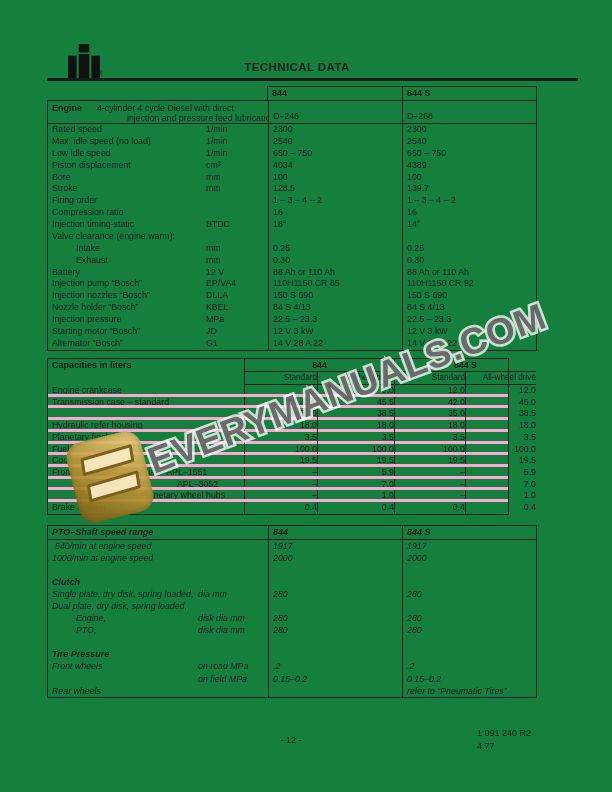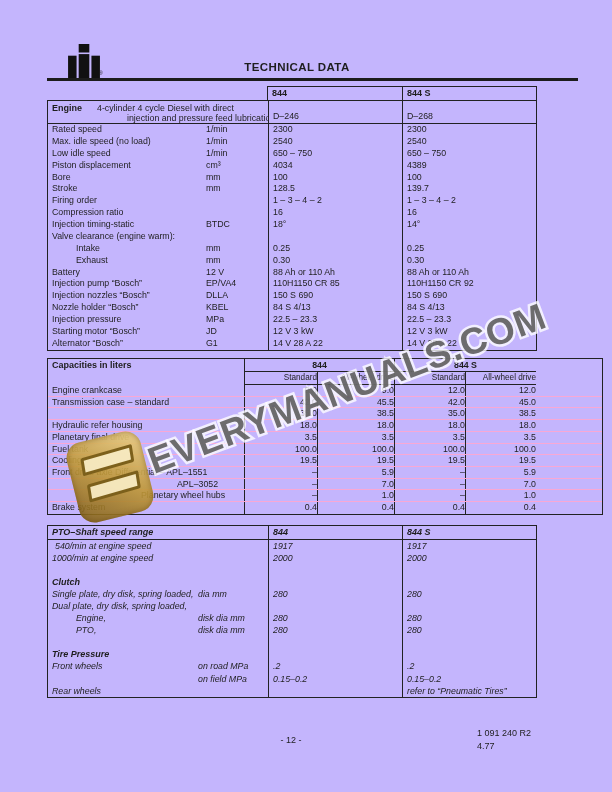--- a/index.html
+++ b/index.html
@@ -1,17 +1,17 @@
 <!DOCTYPE html>
 <html><head>
 <meta charset="utf-8">
 <style>
   html,body{margin:0;padding:0;background:#ffffff;}
   #page{
-    position:relative;width:612px;height:792px;background:#c4b5fd;overflow:hidden;
+    position:relative;width:612px;height:792px;background:#15803d;overflow:hidden;
     font-family:"Liberation Sans",sans-serif;color:#1e1e1e;
     -webkit-font-smoothing:antialiased;
   }
   
   .ih-logo{position:absolute;left:68px;top:44px;width:32px;height:34px;}
   .reg-mark{position:absolute;left:99px;top:70px;font-size:5px;color:#1e1e1e;}
   .doc-title{
     position:absolute;left:47px;top:61px;width:500px;text-align:center;
     font-size:11.5px;font-weight:bold;letter-spacing:.4px;
   }
@@ -41,30 +41,30 @@
   .e-desc-label .d1{position:absolute;left:49px;top:2px;}
   .e-desc-label .d2{position:absolute;left:79px;top:12px;}
   .e-desc-row .val{display:flex;align-items:flex-end;padding:0 0 2px 4px;}
   .e-row{display:grid;grid-template-columns:220px 134px 134px;height:11.88px;line-height:11.88px;}
   .e-row .lab{position:relative;padding-left:4px;}
   .e-row .lab.ind{padding-left:28px;}
   .e-row .lab .unit{position:absolute;left:158px;top:0;}
   .e-row .val{padding-left:4px;}
   
   .cap-table{
-    position:absolute;left:47px;top:358px;width:556px;box-sizing:border-box;
+    position:absolute;left:47px;top:358px;width:462px;box-sizing:border-box;
     border:1px solid #222;font-size:8.8px;
   }
   .cap-head{display:grid;grid-template-columns:196px 73px 77px 71px 71px;grid-template-rows:13px 13px;}
   .cap-title{grid-row:1/3;grid-column:1;font-weight:bold;padding-left:4px;line-height:13px;font-size:9px;}
   .cap-m{grid-row:1;text-align:center;font-weight:bold;line-height:12px;border-left:1px solid #222;border-bottom:1px solid #222;}
   .cap-m1{grid-column:2/4;}
   .cap-m2{grid-column:4/6;}
   .cap-sub{grid-row:2;text-align:right;font-size:8.2px;line-height:12px;border-left:1px solid #222;border-bottom:1px solid #222;}
-  .cap-row{display:grid;grid-template-columns:196px 73px 77px 71px 71px;height:11.72px;line-height:10.7px;border-bottom:1px solid #f9a8d4;box-sizing:border-box;}
+  .cap-row{display:grid;grid-template-columns:196px 73px 77px 71px 71px;height:11.72px;line-height:10.7px;border-bottom:3px solid #f9a8d4;box-sizing:border-box;}
   .cap-row:last-child{border-bottom:none;}
   .cap-row .lab{padding-left:4px;line-height:10.7px;}
   .cap-row .lab.ind1{padding-left:82px;margin-top:46px;}
   .cap-row .lab.ind2{padding-left:129px;}
   .cap-row .lab.ind3{padding-left:93px;}
   .cap-row .val{text-align:right;border-left:1px solid #222;}
   
   .pto-table{
     position:absolute;left:47px;top:525px;width:490px;box-sizing:border-box;
     border:1px solid #222;font-size:8.8px;font-style:italic;

